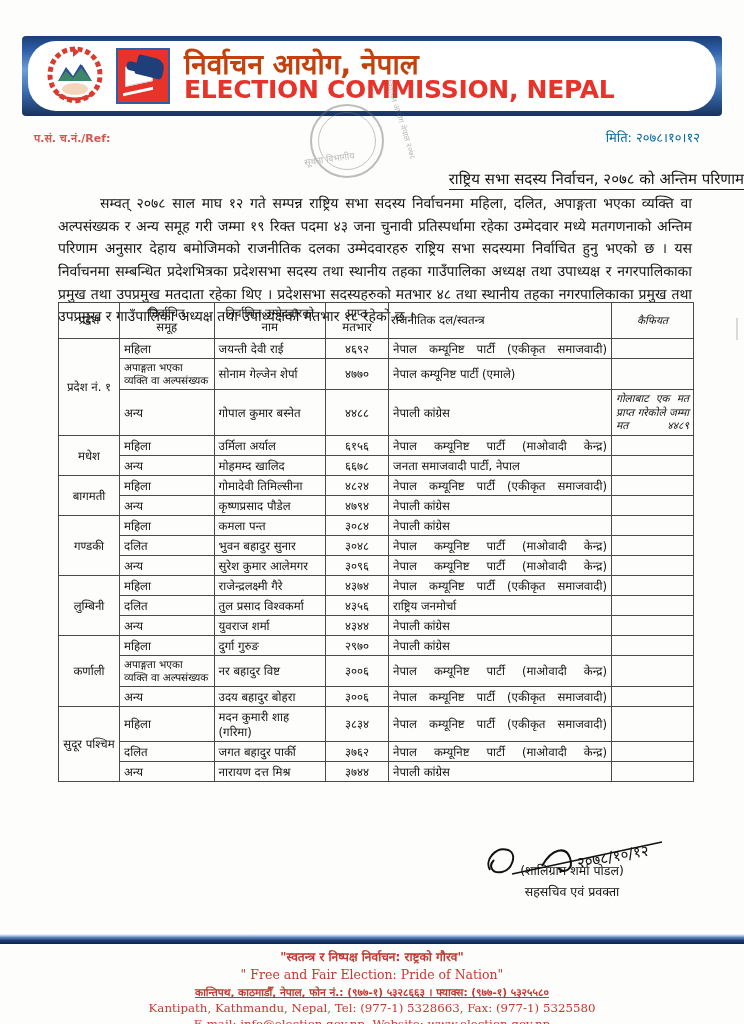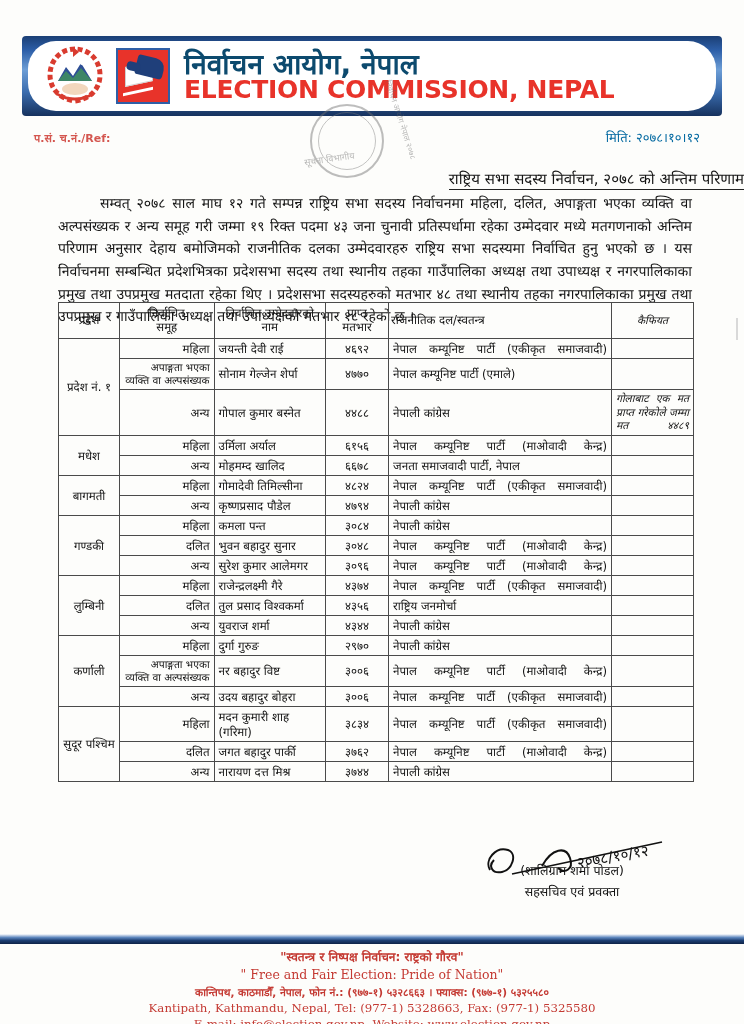--- a/index.html
+++ b/index.html
@@ -90,21 +90,21 @@
     left: 5px; bottom: 9px;
     width: 30px; height: 3px;
     background: #fff;
     transform: skewY(-12deg);
   }
 
   .org-names { line-height: 1.0; }
   .org-np {
     font-size: 28px;
     font-weight: bold;
-    color: #0c4a6e;
+    color: #c2410c;
     letter-spacing: 0px;
     white-space: nowrap;
   }
   .org-en {
     font-size: 25px;
     font-weight: bold;
     color: #e8332a;
     letter-spacing: -0.3px;
     white-space: nowrap;
     margin-top: -2px;
@@ -216,21 +216,21 @@
     padding: 2px 4px;
     vertical-align: middle;
   }
   table.results thead th {
     text-align: center;
     font-weight: normal;
     line-height: 1.25;
     padding: 3px 2px;
   }
   .c-prov  { width: 58px;  text-align: center; }
-  .c-group { width: 90px;  text-align: right; }
+  .c-group { width: 90px;  text-align: left; }
   .c-name  { width: 106px; text-align: left; padding-left: 6px; }
   .c-votes { width: 60px;  text-align: center; }
   .c-party { width: 212px; text-align: justify; text-align-last: justify; padding-left: 5px; padding-right: 6px; }
   .c-party.nojust { text-align: left; text-align-last: left; }
   .c-rem   { width: 78px;  text-align: justify; text-align-last: justify; font-size: 10.5px; line-height: 1.3; padding: 2px 4px; font-style: italic; }
 
   td.c-group.small { font-size: 10.4px; line-height: 1.25; }
 
   
   .sig-block {
@@ -262,21 +262,21 @@
   }
   .footer-text {
     position: absolute;
     left: 0; right: 0;
     top: 948px;
     text-align: center;
     color: #c43a33;
   }
   .f-np1 { font-size: 12px; font-weight: bold; }
   .f-en1 { font-size: 12.5px; font-family: "DejaVu Serif", "Liberation Serif", serif; margin-top: 2px; }
-  .f-np2 { font-size: 10.5px; font-weight: bold; margin-top: 3px; }
+  .f-np2 { font-size: 10.5px; font-weight: bold; margin-top: 3px; text-decoration: underline; }
   .f-en2 { font-size: 11.8px; font-family: "DejaVu Serif", "Liberation Serif", serif; margin-top: 2px; }
   .f-en3 { font-size: 11.8px; font-family: "DejaVu Serif", "Liberation Serif", serif; margin-top: 2px; }
 
   .edge-mark {
     position: absolute;
     right: 6px;
     top: 318px;
     width: 2px;
     height: 22px;
     background: #d9d9d9;

